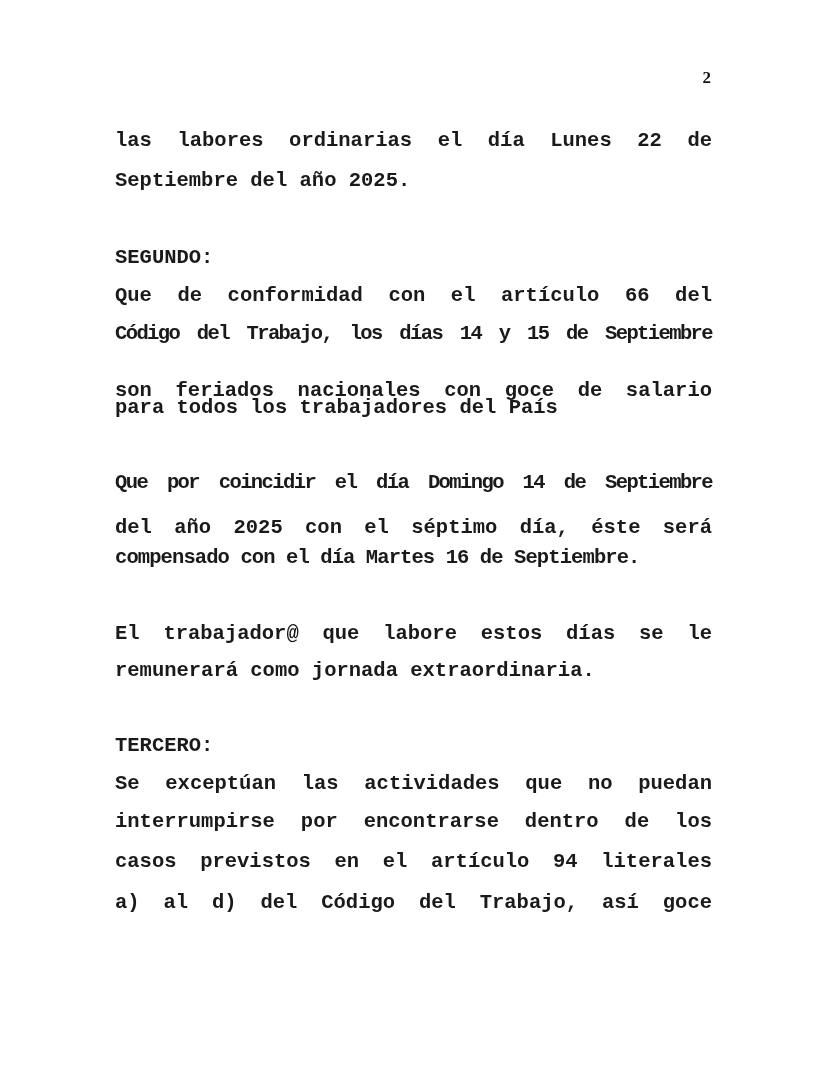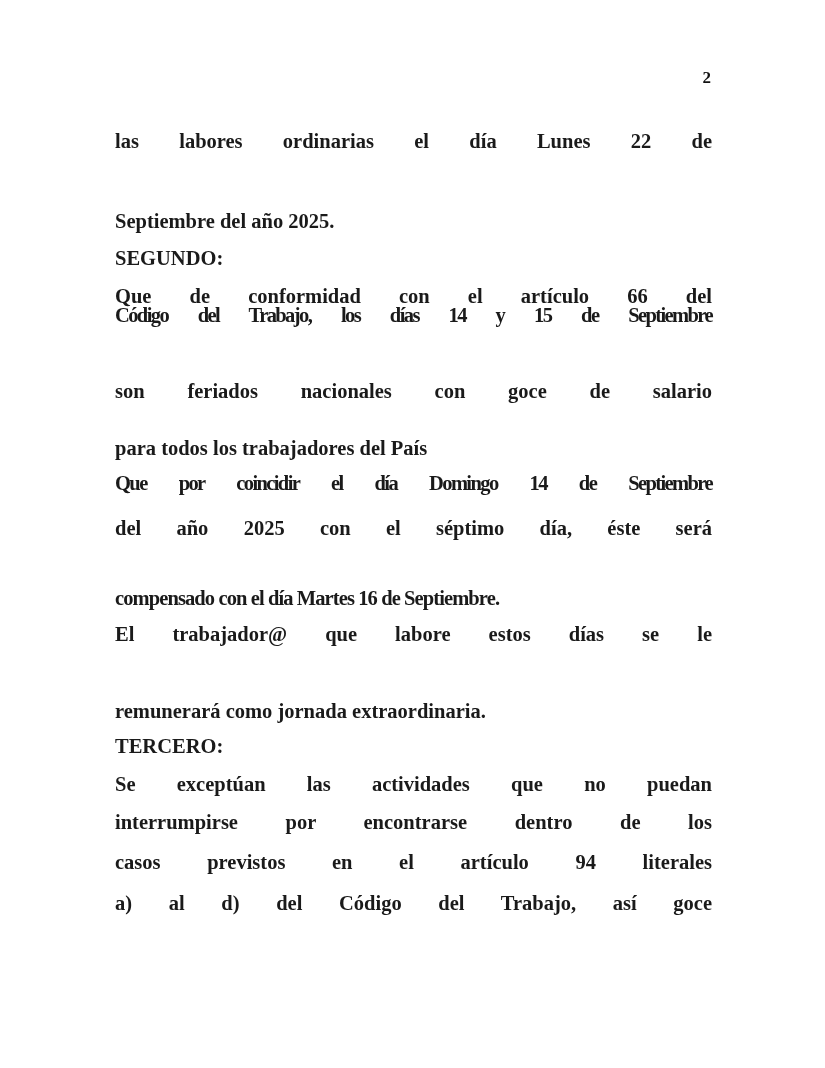--- a/index.html
+++ b/index.html
@@ -4,40 +4,40 @@
   <style>
     html, body { margin: 0; padding: 0; background: #ffffff; }
     body { width: 825px; height: 1068px; position: relative; overflow: hidden; }
     .page { position: absolute; left: 0; top: 0; width: 825px; height: 1068px; background: #ffffff; }
     .page-number {
       position: absolute; top: 68px; right: 114px;
       font-family: "Liberation Serif", serif; font-weight: bold; font-size: 17px; color: #111;
     }
     .line {
       position: absolute; left: 115px; width: 597px;
-      font-family: Liberation Serif, serif; font-weight: bold; font-size: 20.5px;
+      font-family: Liberation Mono, monospace; font-weight: bold; font-size: 20.5px;
       color: #1a1a1a; white-space: nowrap; text-align: justify; text-align-last: justify;
       line-height: 24px;
     }
-    .line.last { text-align-last: left; margin-top: 40px; }
+    .line.last { text-align-last: left; }
     .heading { text-align-last: left; }
   </style>
 </head>
 <body>
 
 <div class="page">
   <div class="page-number">2</div>
 
   <div class="line" style="top:129px">las labores ordinarias el día Lunes 22 de</div>
   <div class="line last" style="top:169px">Septiembre del año 2025.</div>
 
   <div class="line heading" style="top:246px">SEGUNDO:</div>
 
   <div class="line" style="top:284px">Que de conformidad con el artículo 66 del</div>
-  <div class="line" style="top:303px; letter-spacing:-1.6px">Código del Trabajo, los días 14 y 15 de Septiembre</div>
+  <div class="line" style="top:322px; letter-spacing:-1.6px">Código del Trabajo, los días 14 y 15 de Septiembre</div>
   <div class="line" style="top:379px">son feriados nacionales con goce de salario</div>
   <div class="line last" style="top:396px">para todos los trabajadores del País</div>
 
   <div class="line" style="top:471px; letter-spacing:-1.6px">Que por coincidir el día Domingo 14 de Septiembre</div>
   <div class="line" style="top:516px">del año 2025 con el séptimo día, éste será</div>
   <div class="line last" style="top:546px; letter-spacing:-0.9px">compensado con el día Martes 16 de Septiembre.</div>
 
   <div class="line last" style="top:659px">remunerará como jornada extraordinaria.</div>
   <div class="line" style="top:622px">El trabajador@ que labore estos días se le</div>
 

